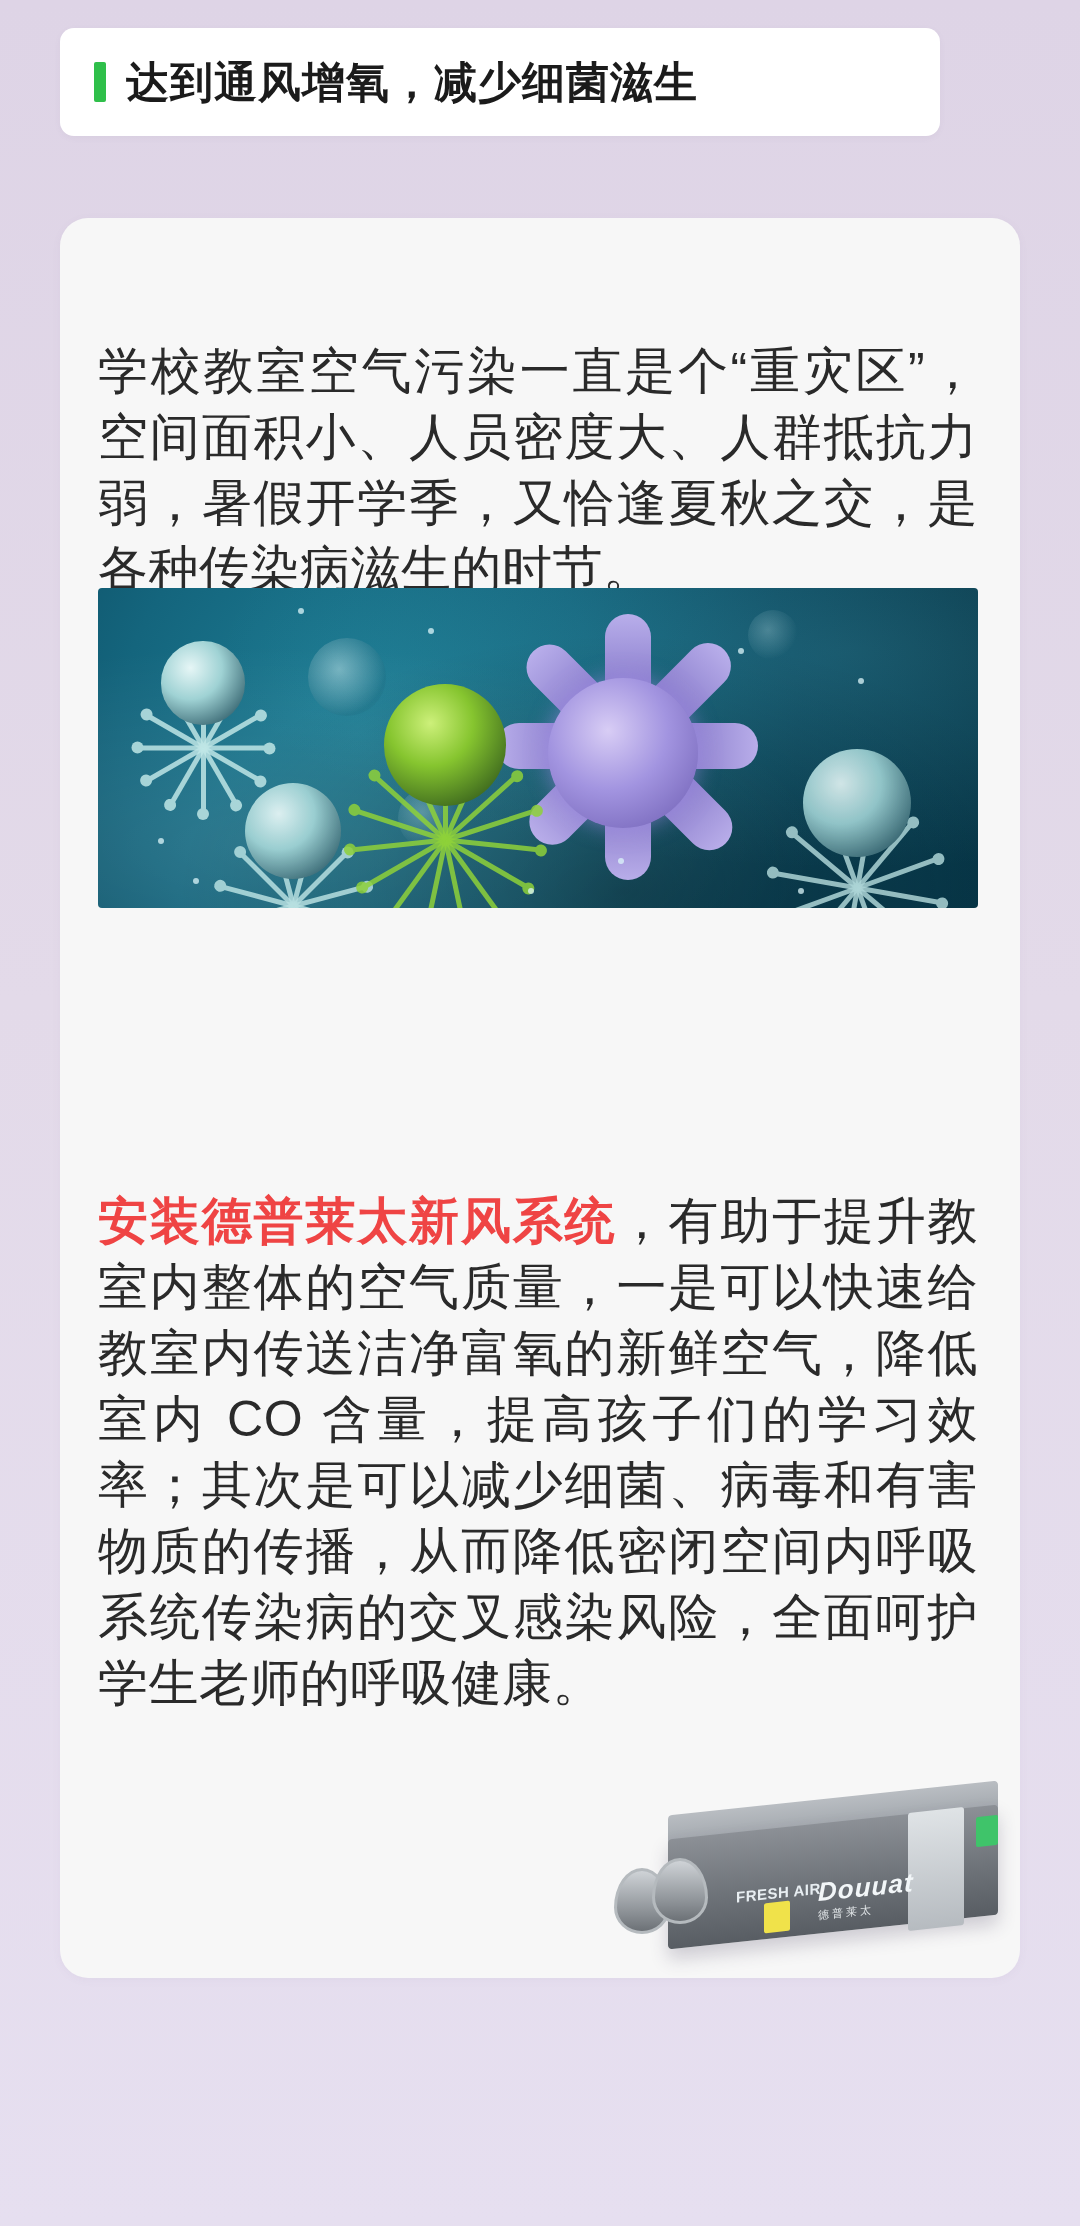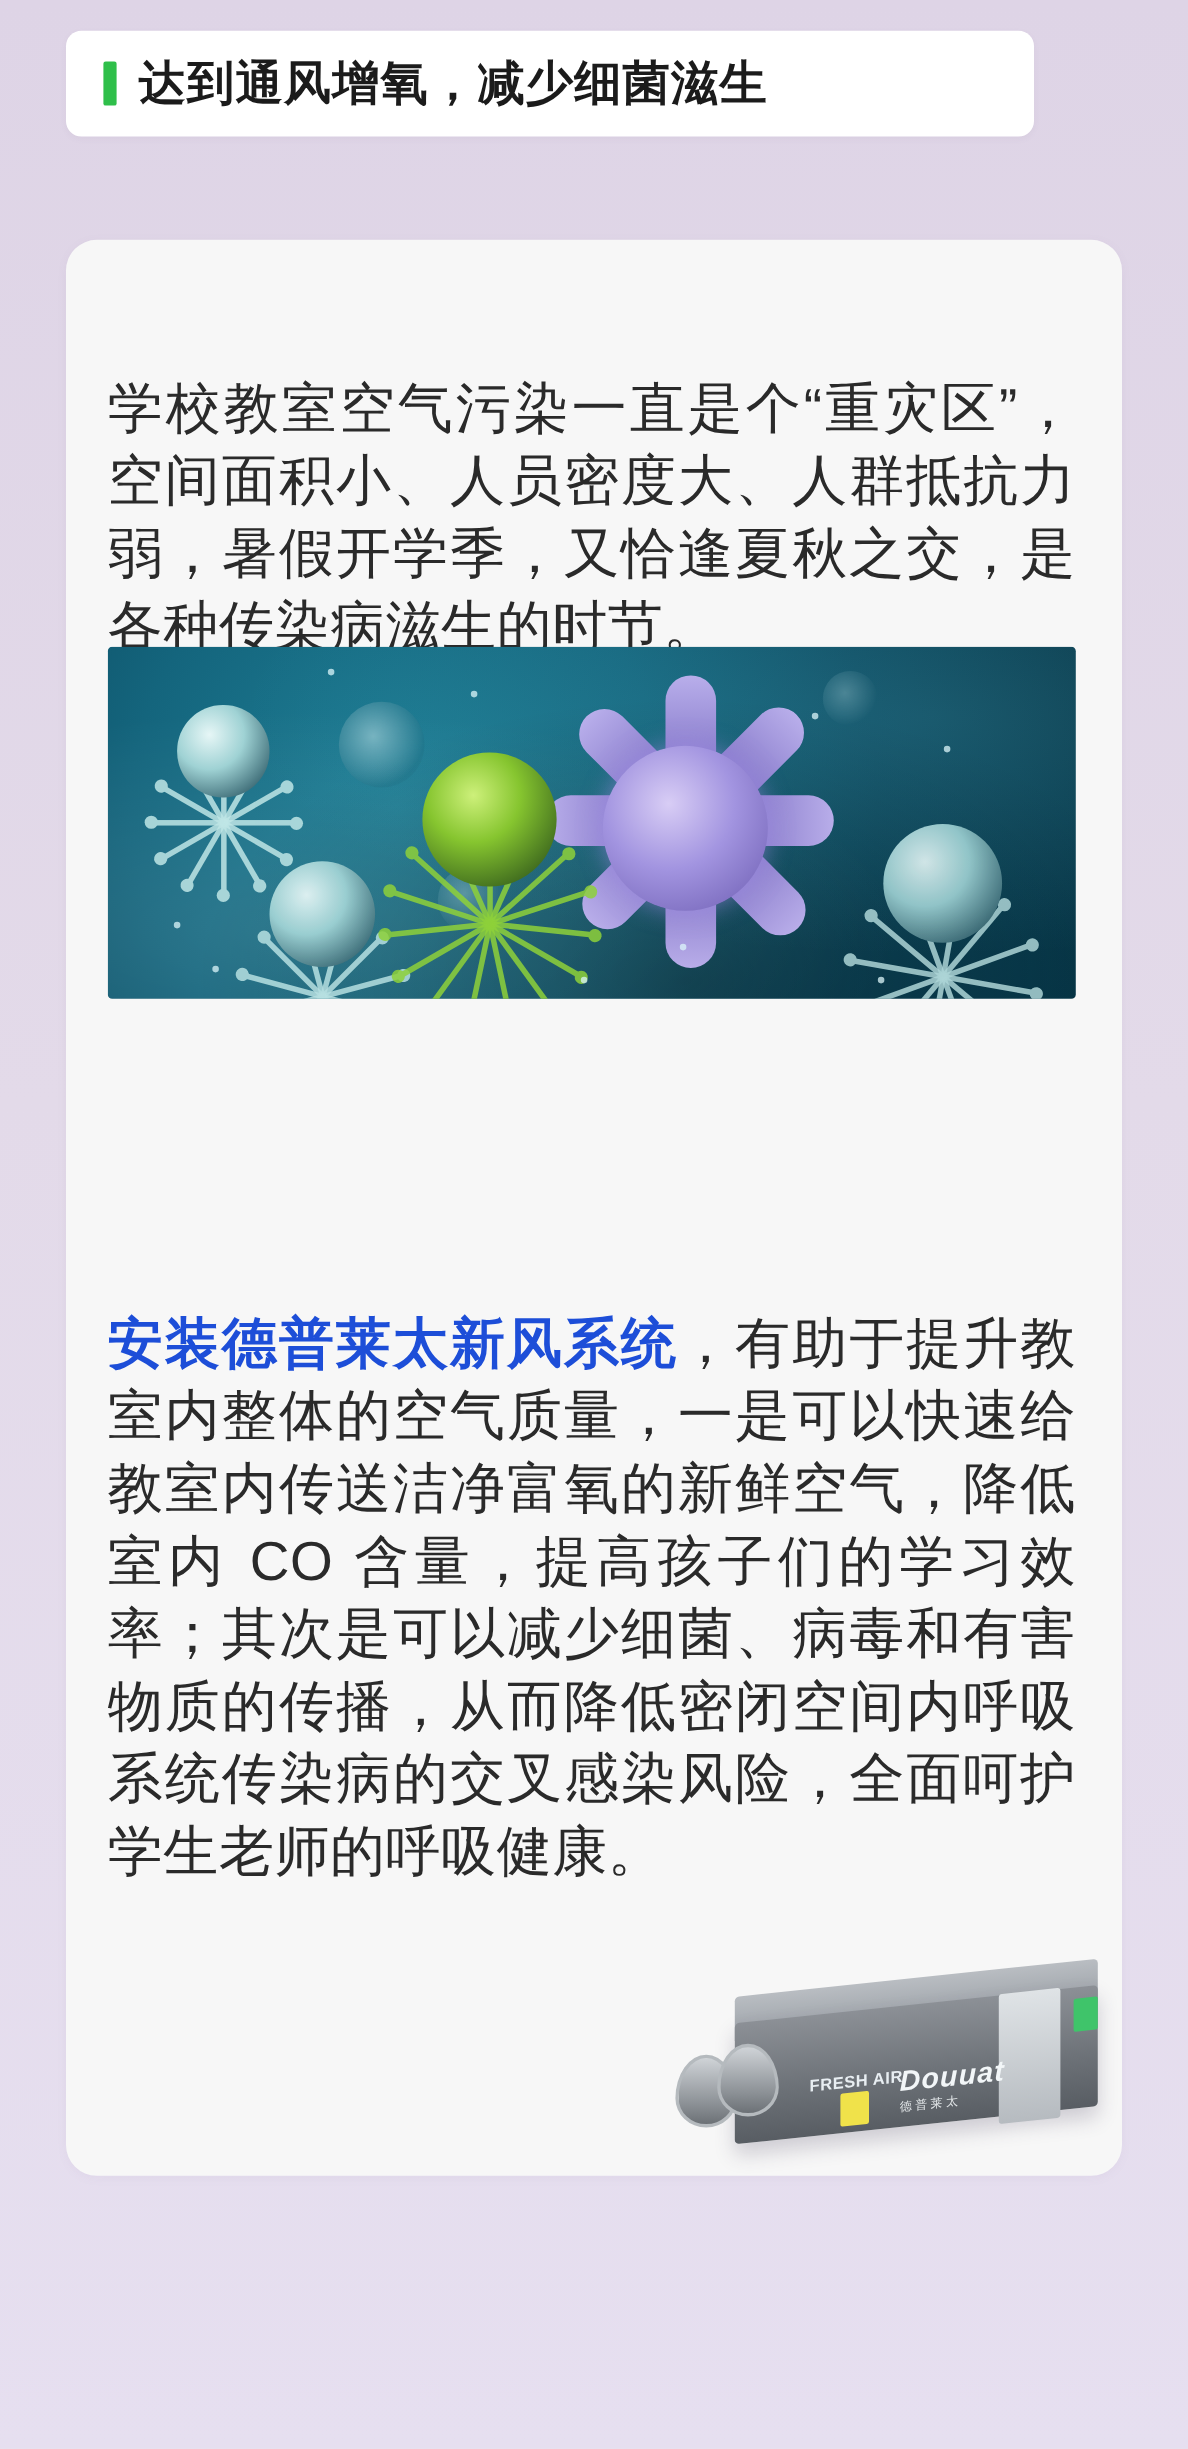--- a/index.html
+++ b/index.html
@@ -14,21 +14,21 @@
     position: relative;
     overflow: hidden;
   }
 
   
   .header-card {
     position: absolute;
     left: 60px;
     top: 28px;
     width: 880px;
-    height: 96px;
+    height: 108px;
     background: #ffffff;
     border-radius: 14px;
     display: flex;
     align-items: center;
     padding-left: 34px;
     box-shadow: 0 2px 6px rgba(120,100,140,0.06);
   }
   .header-bar {
     width: 12px;
     height: 40px;
@@ -64,21 +64,21 @@
     left: 38px;
     width: 880px;
     font-size: 50px;
     line-height: 66px;
     color: #2a2a2a;
     letter-spacing: 0.5px;
     text-align: justify;
   }
   .para-1 { top: 70px; }
   .para-2 { top: 920px; }
-  .para-2 b { font-weight: bold; color: #1d4ed8; }
+  .para-2 b { font-weight: bold; color: #ef4444; }
 
   
   .figure {
     position: absolute;
     left: 38px;
     top: 370px;
     width: 880px;
     height: 320px;
     border-radius: 4px;
     overflow: hidden;

